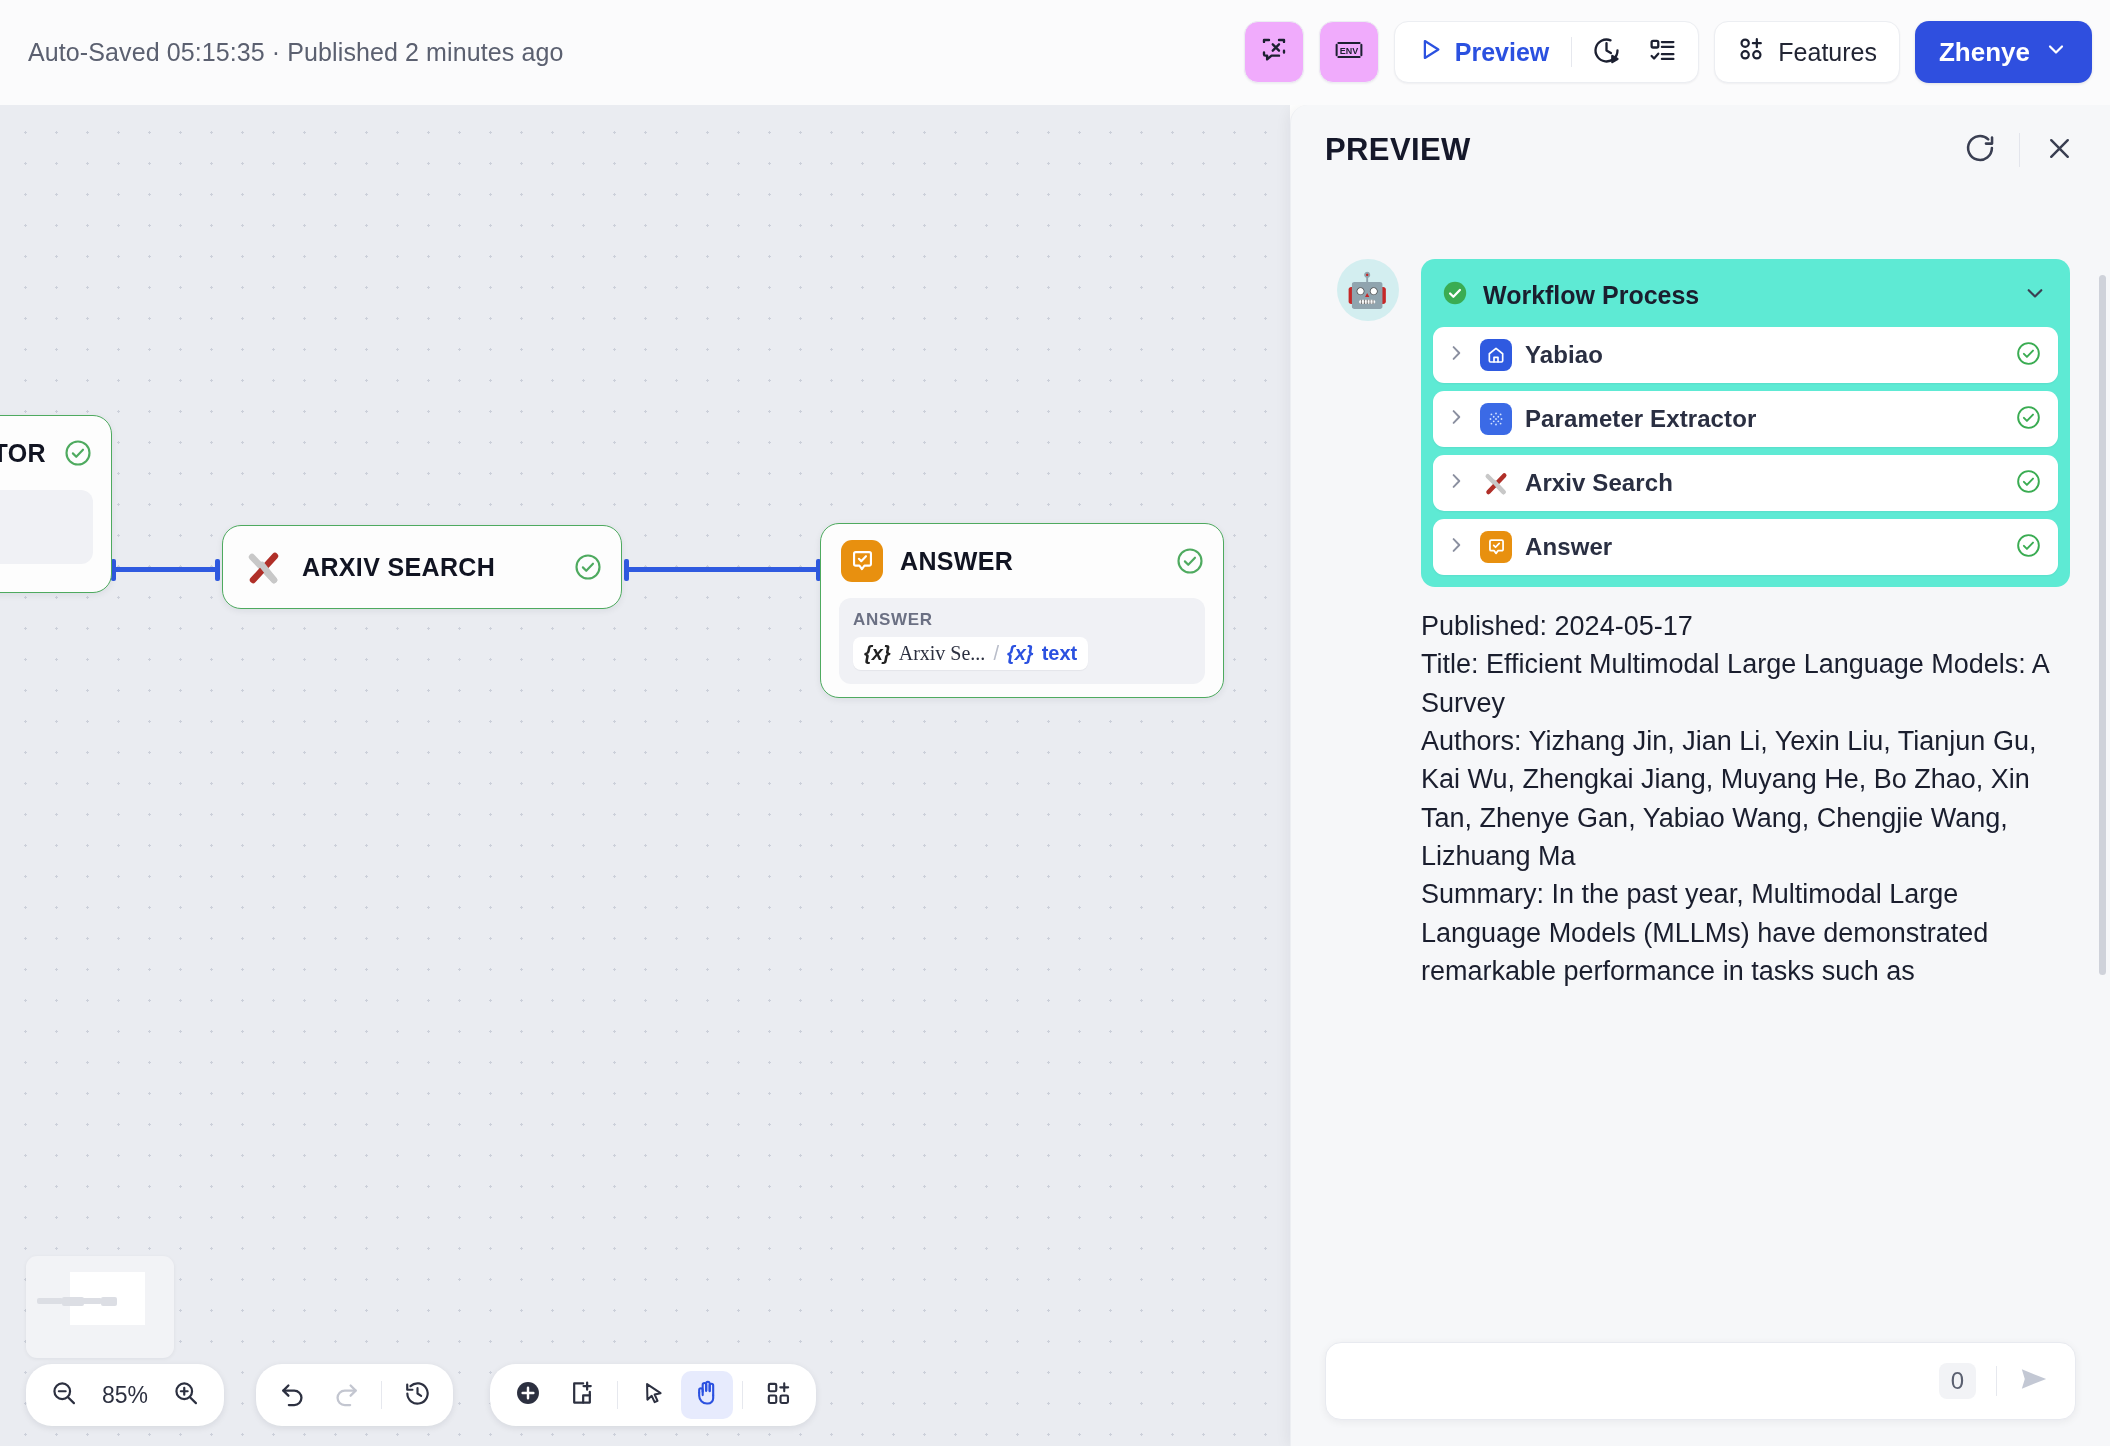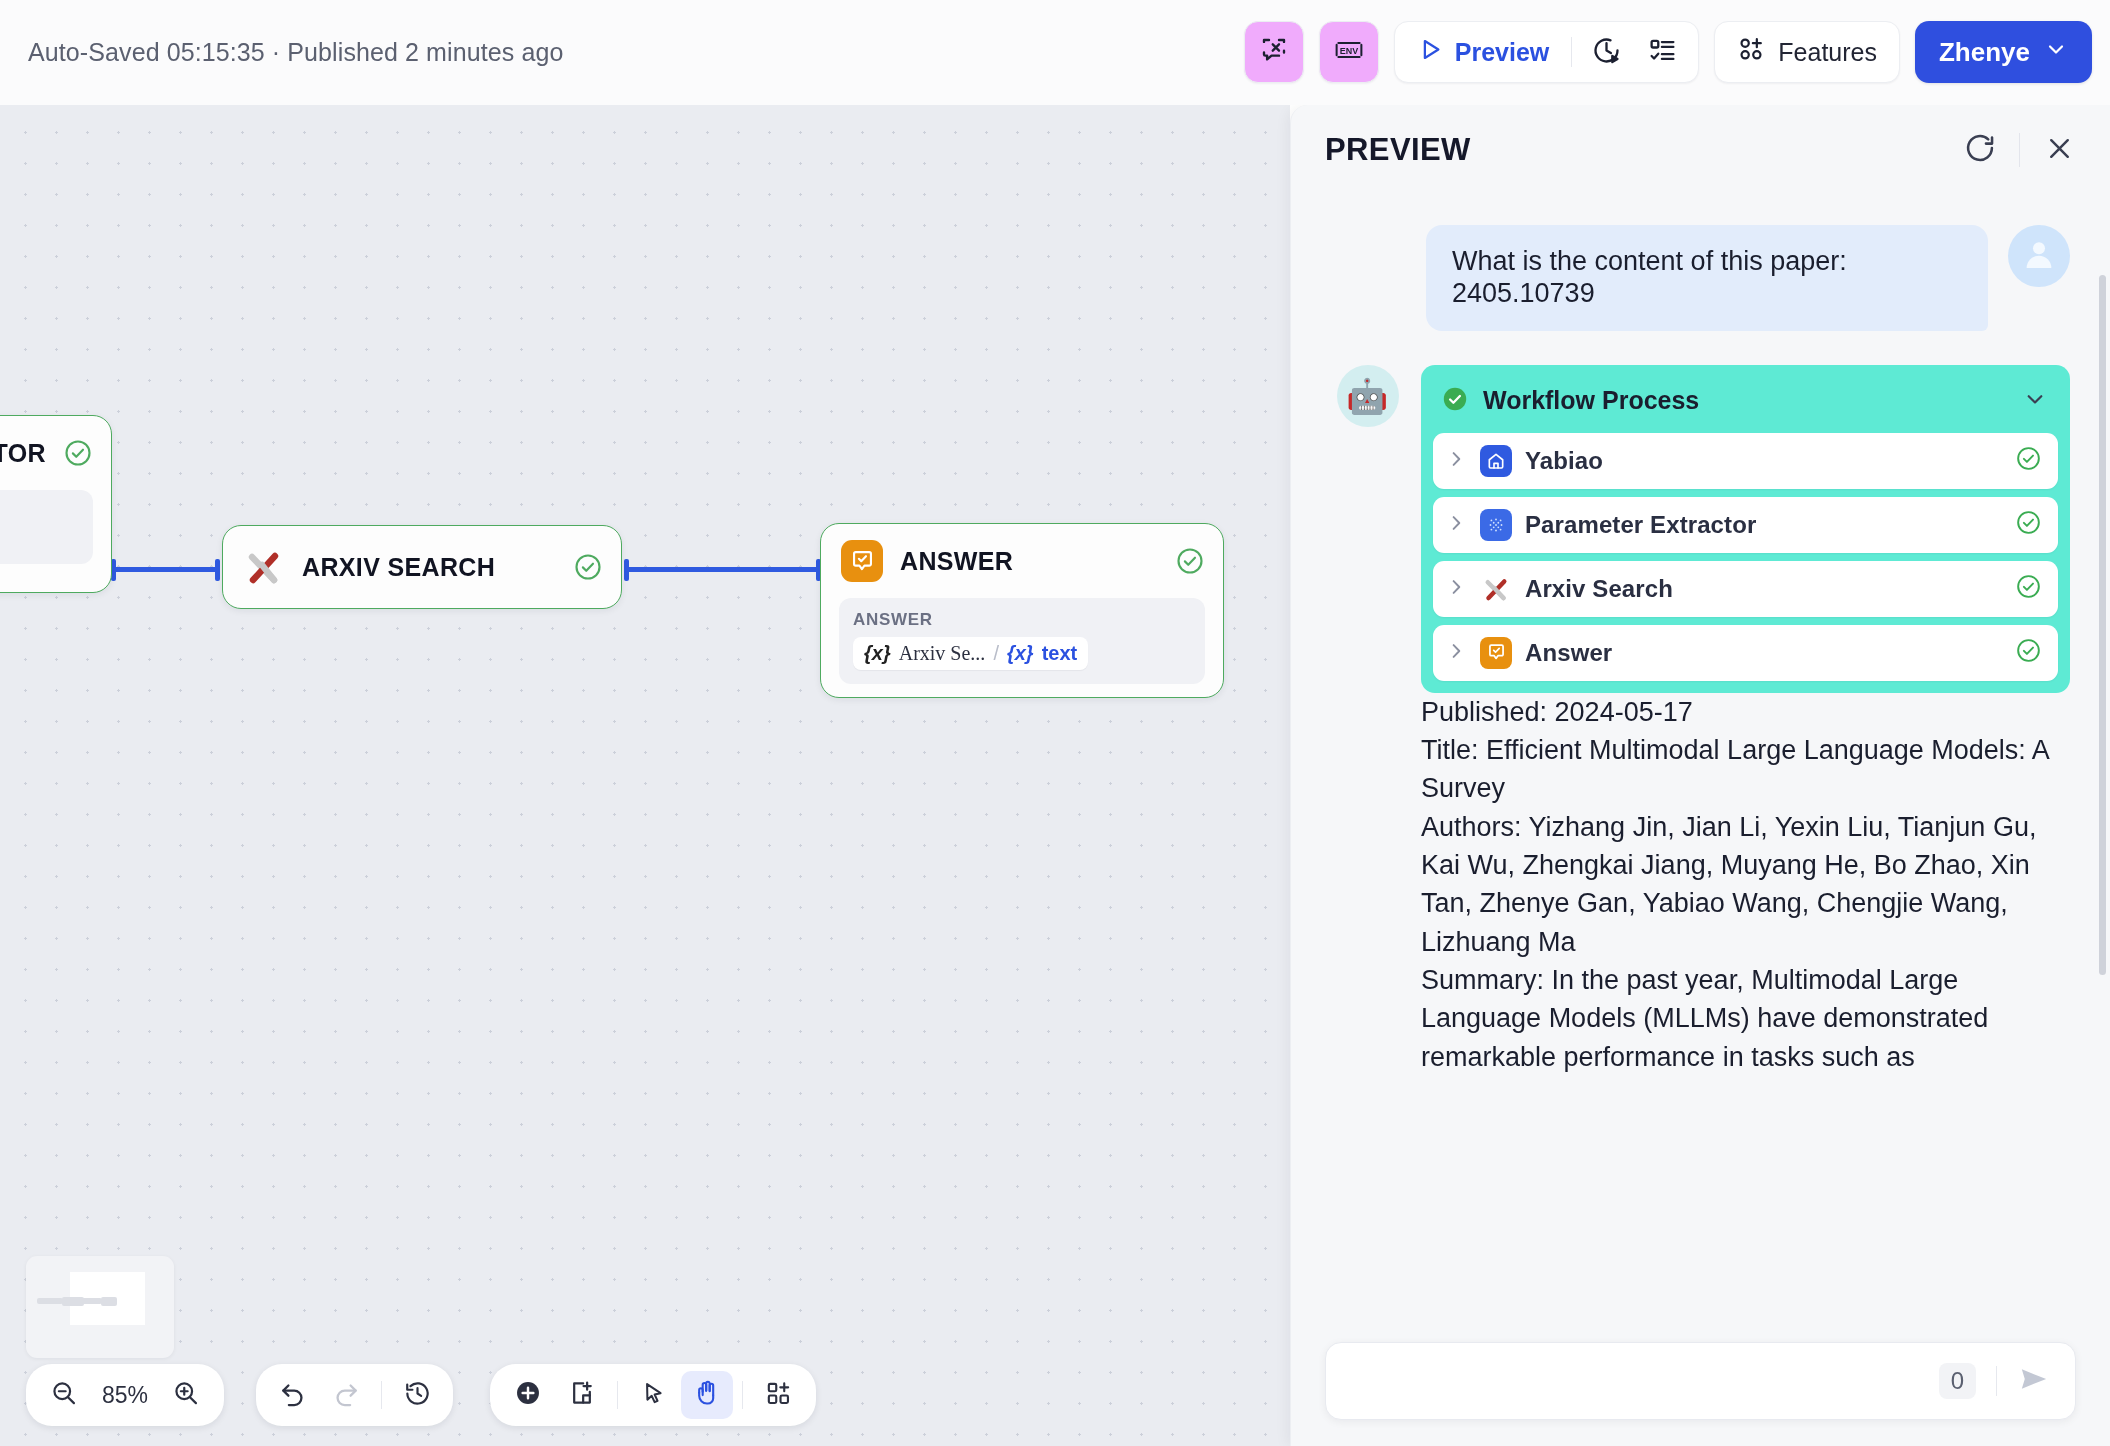--- a/index.html
+++ b/index.html
@@ -201,20 +201,21 @@
     display: flex; align-items: center; gap: 13px;
     padding: 0 16px 0 12px;
     box-shadow: 0 1px 2px rgba(16,24,40,.05);
     cursor: pointer;
   }
   .wf-row:last-child { margin-bottom: 0; }
   .wf-row-label { font-size: 24px; font-weight: 700; color: #2a2f42; flex: 1; letter-spacing: .1px;}
   .wf-ico { width: 32px; height: 32px; border-radius: 8px; display: flex; align-items: center; justify-content: center; flex-shrink: 0; }
 
   #answer-text {
+    margin-top: 20px;
     font-size: 27px; line-height: 1.42; color: #1a1e2e;
     white-space: pre-wrap;
   }
 
   #input-wrap {
     position: absolute; left: 34px; right: 34px; bottom: 26px;
     height: 78px; background: #fff;
     border: 1px solid #e8eaf0; border-radius: 16px;
     display: flex; align-items: center; padding: 0 18px 0 24px;
     box-shadow: 0 2px 8px rgba(16,24,40,.06);
@@ -514,31 +515,20 @@
       <span>
         <svg width="31" height="31" viewBox="0 0 24 24" fill="none" stroke="#3a3f52" stroke-width="1.9" stroke-linecap="round">
           <path d="M5.6 5.6l12.8 12.8M18.4 5.6L5.6 18.4"></path>
         </svg>
       </span>
     </div>
   </div>
 
   <div id="chat-scroll">
 
-    <div class="msg-user">
-      <div class="bubble-user">What is the content of this paper: 2405.10739</div>
-      <div class="avatar-user">
-        <span>
-          <svg width="40" height="40" viewBox="0 0 24 24" fill="#f3f9ff">
-            <circle cx="12" cy="8.6" r="3.6"></circle>
-            <path d="M4.6 20.4a7.4 7.4 0 0 1 14.8 0z"></path>
-          </svg>
-        </span>
-      </div>
-    </div>
 
     <div class="msg-bot">
       <div class="avatar-bot">
         <span>🤖</span>
       </div>
       <div class="bot-content">
 
         <div id="wf-card">
           <div id="wf-head">
             <span>

